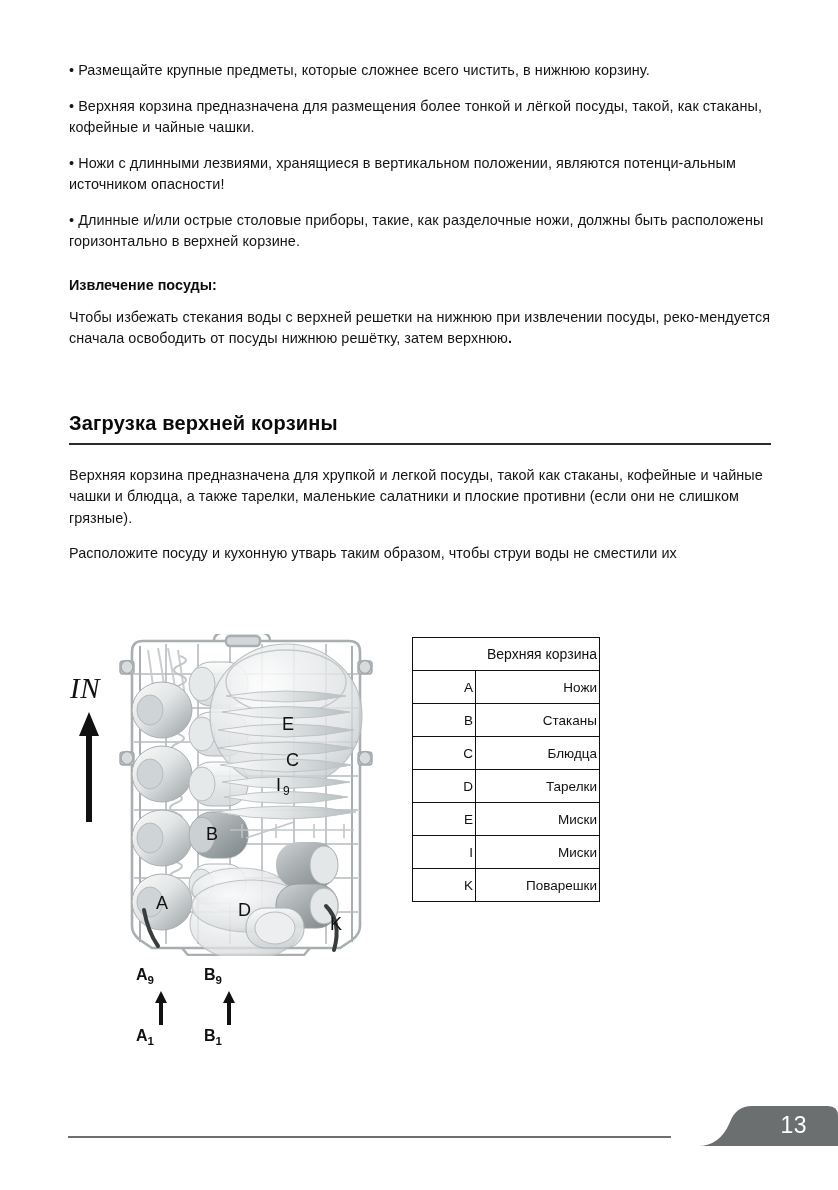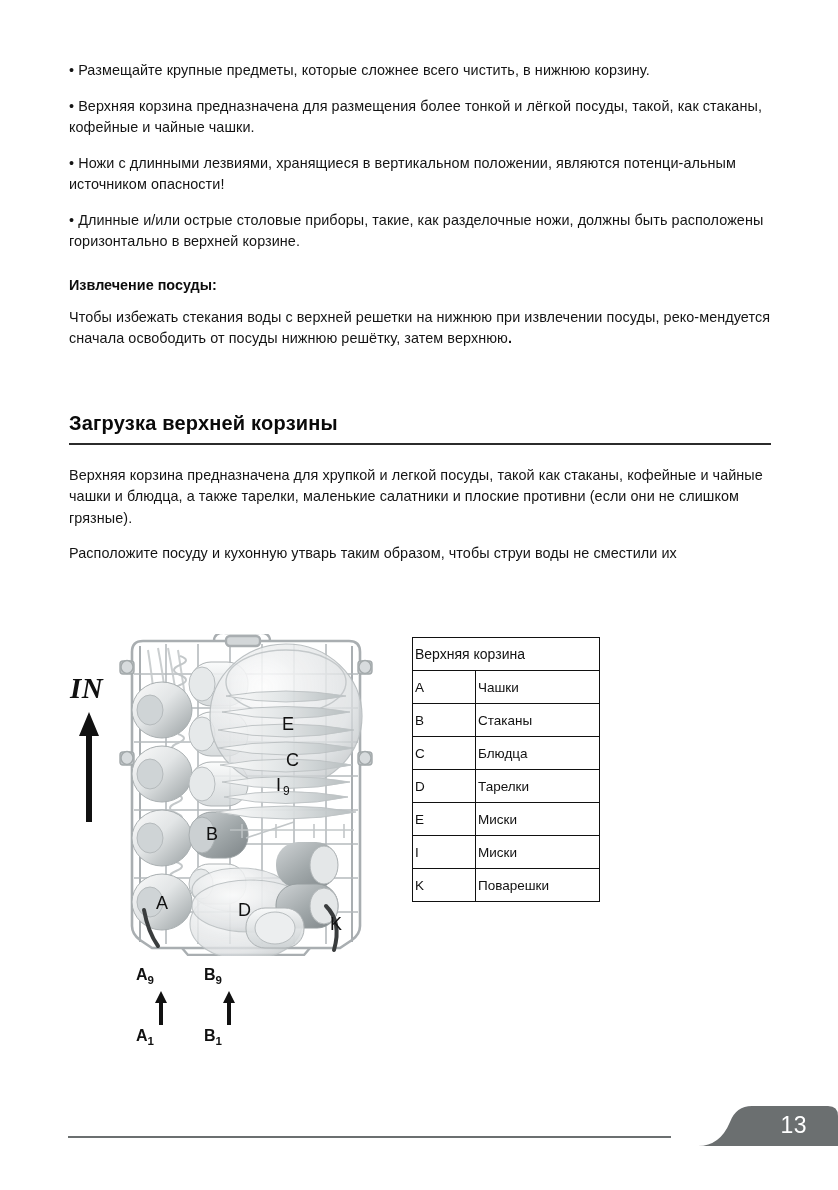--- a/index.html
+++ b/index.html
@@ -69,21 +69,21 @@
     margin-bottom: 20px;
   }
 
   
   .in-label {
     position: absolute;
     left: 70px;
     top: 672px;
     font-size: 29px;
     font-style: italic;
-    font-weight: bold;
+    font-weight: normal;
     color: #111;
     font-family: "Liberation Serif", serif;
     letter-spacing: 0.02em;
   }
   .in-arrow {
     position: absolute;
     left: 78px;
     top: 712px;
     width: 22px;
     height: 110px;
@@ -138,21 +138,21 @@
     top: 637px;
     width: 188px;
     border-collapse: collapse;
     font-size: 13.5px;
     color: #111;
     background: #fff;
   }
   .legend-table td {
     border: 1.6px solid #111;
     height: 26px;
-    text-align: left;
+    text-align: right;
     vertical-align: middle;
     padding: 3px 2px;
   }
   .legend-table td.code {
     width: 58px;
   }
   .legend-table td.head {
     font-size: 14px;
   }
 
@@ -425,21 +425,21 @@
 
   </div>
 
   <table class="legend-table">
     <tbody>
       <tr>
         <td class="head" colspan="2">Верхняя корзина</td>
       </tr>
       <tr>
         <td class="code">A</td>
-        <td>Чашки</td>
+        <td>Ножи</td>
       </tr>
       <tr>
         <td class="code">B</td>
         <td>Стаканы</td>
       </tr>
       <tr>
         <td class="code">C</td>
         <td>Блюдца</td>
       </tr>
       <tr>

